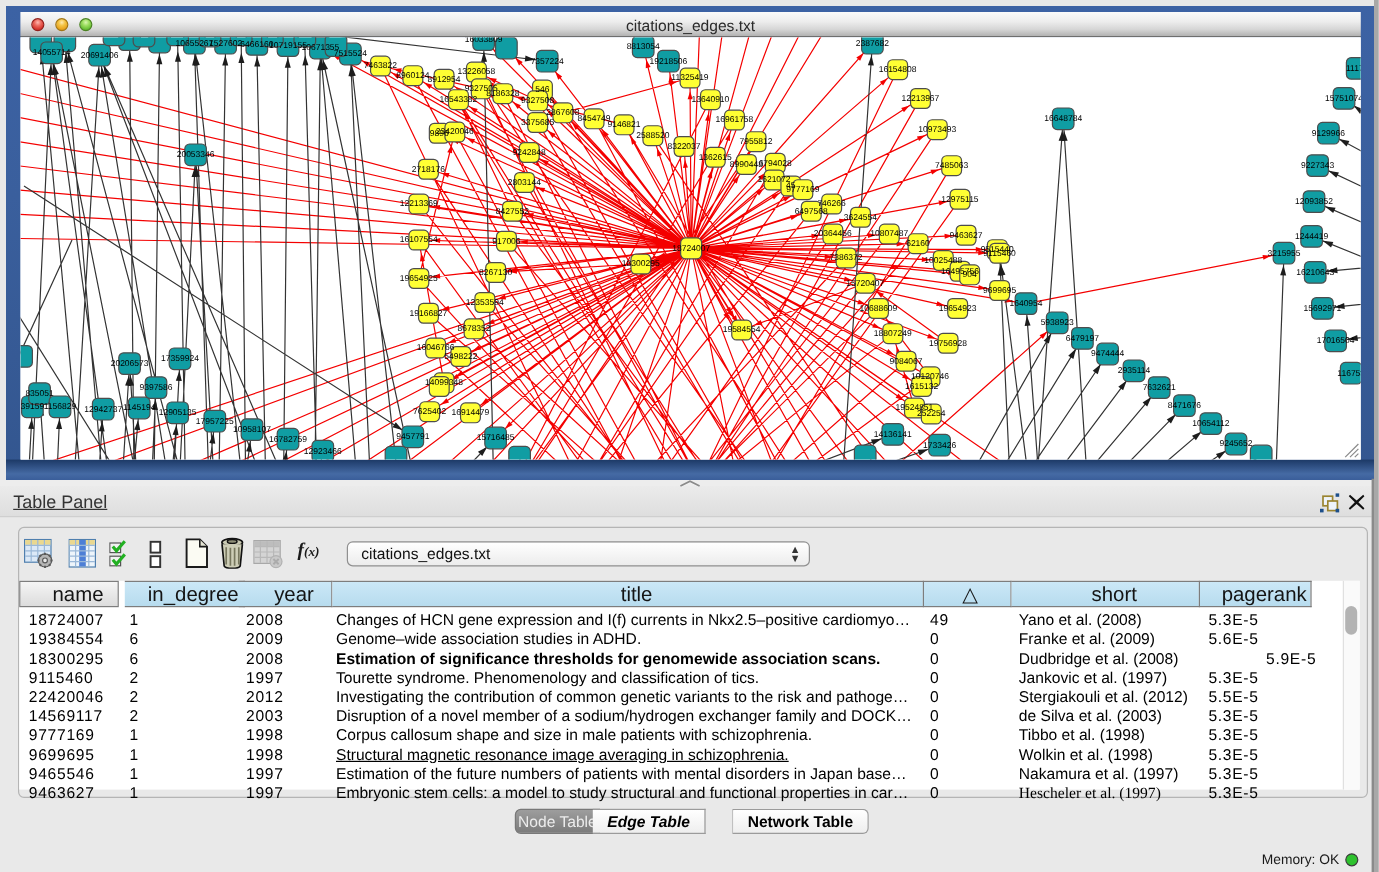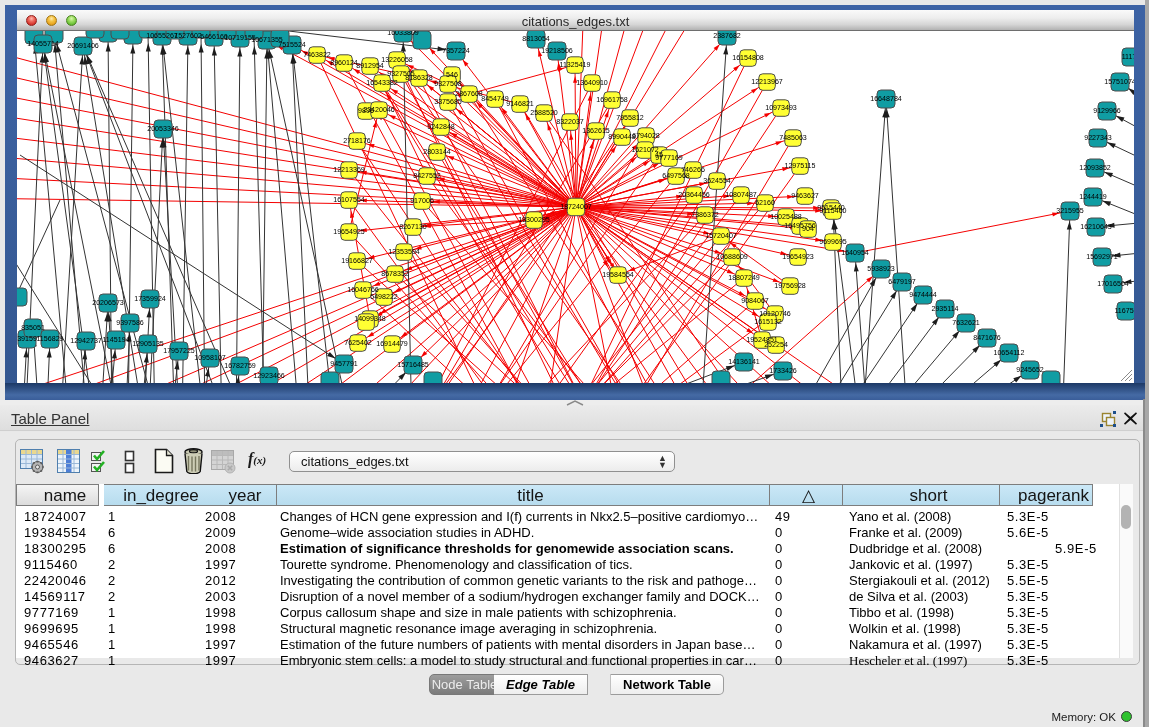--- a/index.html
+++ b/index.html
@@ -669,21 +669,21 @@
 <div class="cell num" style="left:24px;top:605px;">9777169</div>
 <div class="cell num" style="left:108px;top:605px;">1</div>
 <div class="cell num" style="left:205px;top:605px;">1998</div>
 <div class="cell" style="left:280px;top:605px;width:481px;overflow:hidden;text-overflow:ellipsis;">Corpus callosum shape and size in male patients with schizophrenia.</div>
 <div class="cell num" style="left:775px;top:605px;">0</div>
 <div class="cell" style="left:849px;top:605px;">Tibbo et al. (1998)</div>
 <div class="cell num" style="left:1007px;top:605px;">5.3E-5</div>
 <div class="cell num" style="left:24px;top:621px;">9699695</div>
 <div class="cell num" style="left:108px;top:621px;">1</div>
 <div class="cell num" style="left:205px;top:621px;">1998</div>
-<div class="cell" style="left:280px;top:621px;width:481px;overflow:hidden;text-overflow:ellipsis;">Structural magnetic resonance image averaging in schizophrenia.</div>
+<div class="cell" style="left:280px;top:621px;width:481px;overflow:hidden;text-overflow:ellipsis;text-decoration:underline;">Structural magnetic resonance image averaging in schizophrenia.</div>
 <div class="cell num" style="left:775px;top:621px;">0</div>
 <div class="cell" style="left:849px;top:621px;">Wolkin et al. (1998)</div>
 <div class="cell num" style="left:1007px;top:621px;">5.3E-5</div>
 <div class="cell num" style="left:24px;top:637px;">9465546</div>
 <div class="cell num" style="left:108px;top:637px;">1</div>
 <div class="cell num" style="left:205px;top:637px;">1997</div>
 <div class="cell" style="left:280px;top:637px;width:481px;overflow:hidden;text-overflow:ellipsis;">Estimation of the future numbers of patients with mental disorders in Japan based on national</div>
 <div class="cell num" style="left:775px;top:637px;">0</div>
 <div class="cell" style="left:849px;top:637px;">Nakamura et al. (1997)</div>
 <div class="cell num" style="left:1007px;top:637px;">5.3E-5</div>

